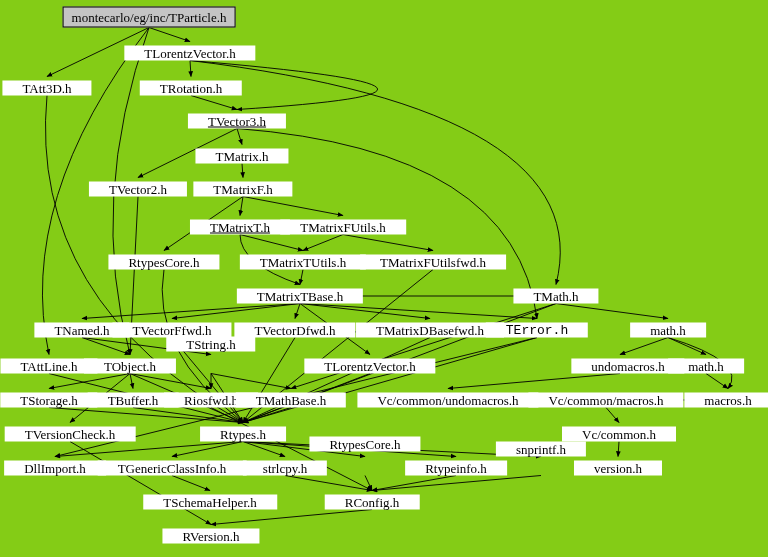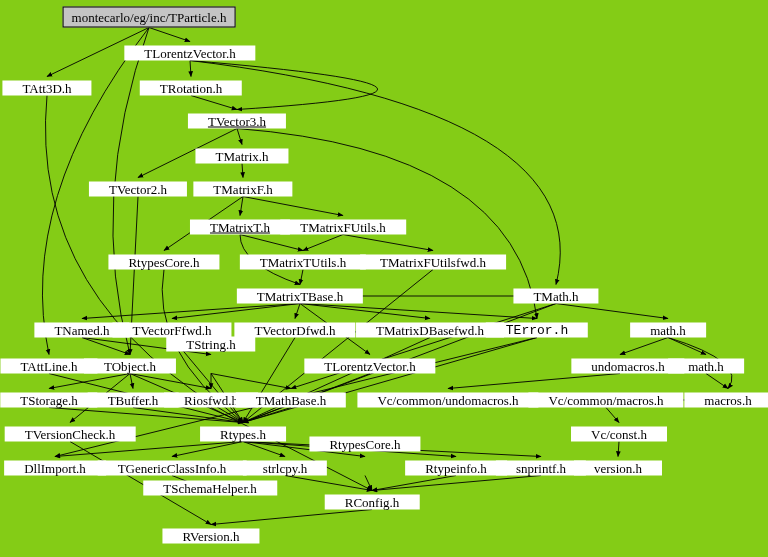--- a/index.html
+++ b/index.html
@@ -135,25 +135,25 @@
       <div class="node" style="left: 706px; top: 366px;">math.h</div>
       <div class="node" style="left: 49px; top: 400px;">TStorage.h</div>
       <div class="node" style="left: 133px; top: 400px;">TBuffer.h</div>
       <div class="node" style="left: 211px; top: 400px;">Riosfwd.h</div>
       <div class="node" style="left: 291px; top: 400px;">TMathBase.h</div>
       <div class="node" style="left: 606px; top: 400px;">Vc/common/macros.h</div>
       <div class="node" style="left: 448px; top: 400px;">Vc/common/undomacros.h</div>
       <div class="node" style="left: 728px; top: 400px;">macros.h</div>
       <div class="node" style="left: 70px; top: 434px;">TVersionCheck.h</div>
       <div class="node" style="left: 243px; top: 434px;">Rtypes.h</div>
-      <div class="node" style="left: 619px; top: 434px;">Vc/const.h</div>
+      <div class="node" style="left: 619px; top: 434px;">Vc/common.h</div>
       <div class="node" style="left: 55px; top: 468px;">DllImport.h</div>
       <div class="node" style="left: 172px; top: 468px;">TGenericClassInfo.h</div>
       <div class="node" style="left: 285px; top: 468px;">strlcpy.h</div>
       <div class="node" style="left: 365px; top: 444px;">RtypesCore.h</div>
       <div class="node" style="left: 456px; top: 468px;">Rtypeinfo.h</div>
-      <div class="node" style="left: 541px; top: 468px;">snprintf.h</div>
+      <div class="node" style="left: 541px; top: 449px;">snprintf.h</div>
       <div class="node" style="left: 618px; top: 468px;">version.h</div>
-      <div class="node" style="left: 210px; top: 488px;">TSchemaHelper.h</div>
+      <div class="node" style="left: 210px; top: 502px;">TSchemaHelper.h</div>
       <div class="node" style="left: 372px; top: 502px; font-family: Liberation Serif, serif;">RConfig.h</div>
       <div class="node" style="left: 211px; top: 536px;">RVersion.h</div>
     </div>
 </div>
 
 </body></html>

